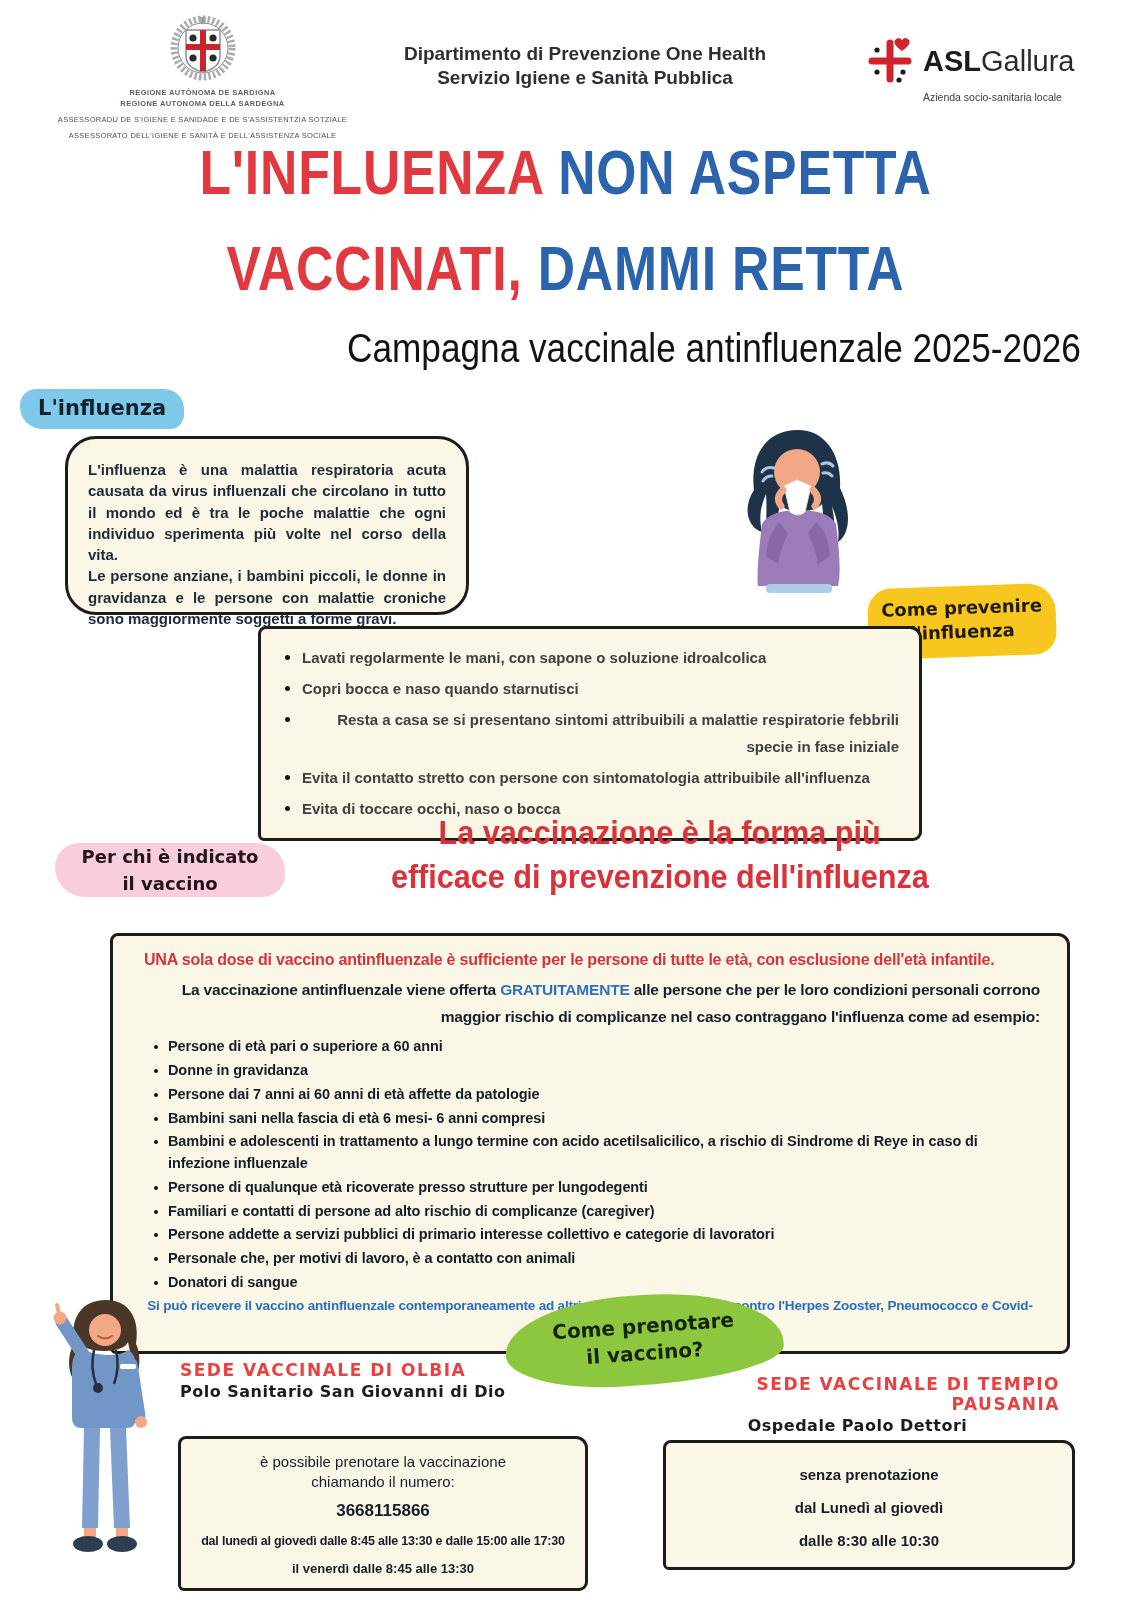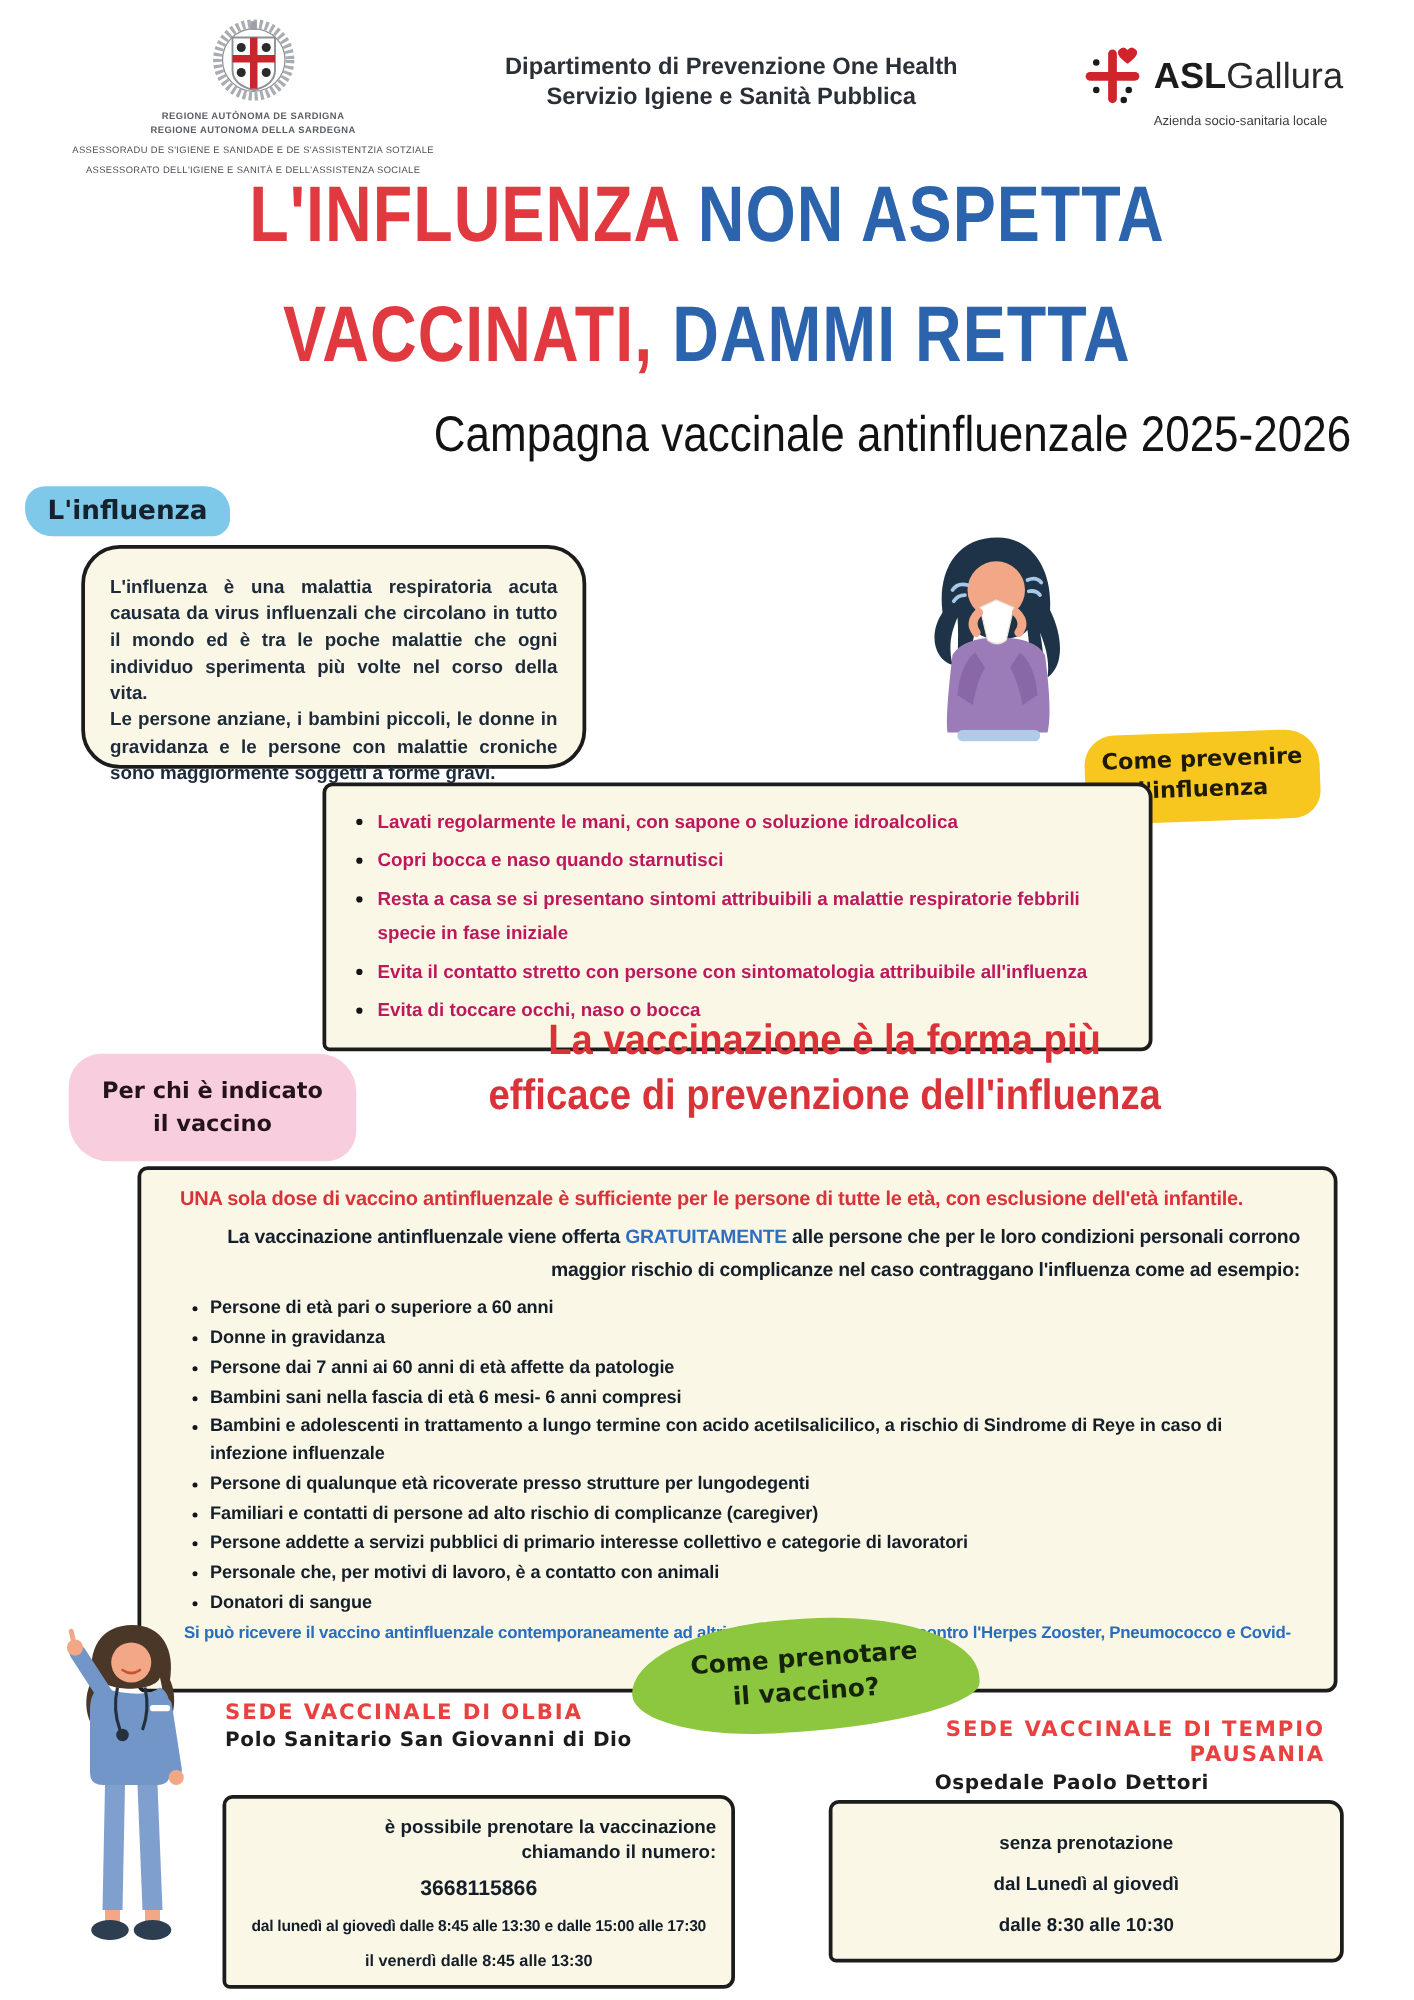--- a/index.html
+++ b/index.html
@@ -30,39 +30,39 @@
   .subtitle .cond{transform:scaleX(.88);}
 
   
   .hand{font-family:"DejaVu Sans",sans-serif;font-weight:700;}
   .bubble-blue{position:absolute;left:20px;top:389px;background:#7ec8ea;color:#15222e;
                padding:7px 18px 9px;border-radius:16px 20px 14px 22px;font-size:21px;}
   .bubble-yellow{position:absolute;left:868px;top:586px;width:172px;background:#f7c71f;color:#1e1a06;
                padding:10px 8px 12px;border-radius:24px 28px 22px 30px;font-size:18px;
                text-align:center;line-height:1.35;transform:rotate(-2deg);}
   .bubble-pink{position:absolute;left:55px;top:843px;width:210px;background:#f8cede;color:#241419;
-               padding:16px 10px;border-radius:26px 30px 24px 32px;font-size:18px;
+               padding:0 10px;border-radius:26px 30px 24px 32px;font-size:18px;
                text-align:center;line-height:1.5;}
   .blob-green{position:absolute;left:505px;top:1295px;width:278px;height:90px;background:#8dc63f;
                border-radius:48% 52% 55% 45% / 60% 65% 35% 45%;transform:rotate(-4deg);
                display:flex;flex-direction:column;justify-content:center;text-align:center;
                color:#15230a;font-size:20px;line-height:1.35;}
 
   
   .box{background:#fbf7e6;border:3px solid #1c1c1c;border-radius:8px 12px 9px 6px;}
   .box-influenza{position:absolute;left:65px;top:436px;width:404px;height:179px;
                  padding:20px 20px 0;box-sizing:border-box;border-radius:31px;}
   .box-influenza p{margin:0;font-size:15px;font-weight:700;color:#1d2a3a;
                    line-height:1.42;text-align:justify;}
   .box-prevent{position:absolute;left:258px;top:626px;width:664px;padding:15px 20px 12px;
                box-sizing:border-box;}
   .li{display:flex;align-items:flex-start;margin:0 0 4px;}
   .dot{flex:0 0 auto;width:5px;height:5px;border-radius:50%;background:#141414;
        margin:11px 12px 0 4px;}
-  .box-prevent .li span.txt{font-size:15px;font-weight:700;color:#be185d;line-height:1.8;}
+  .box-prevent .li span.txt{font-size:15px;font-weight:700;color:#404040;line-height:1.8;text-align:right;}
 
   .box-big{position:absolute;left:110px;top:933px;width:960px;min-height:350px;
            padding:15px 27px 10px;box-sizing:border-box;}
   .highlight{color:#d93238;font-weight:700;font-size:16px;letter-spacing:-.2px;margin:0 0 7px 4px;}
   .intro{font-size:15.5px;font-weight:700;color:#16202c;letter-spacing:-.2px;
          line-height:1.75;margin:0 0 6px;text-align:right;}
   .intro .free{color:#2e6fc0;}
   .box-big .li{margin:0 0 2px;}
   .box-big .li .dot{margin:9px 10px 0 14px;width:4px;height:4px;}
   .box-big .li span.txt{font-size:14.5px;font-weight:700;color:#141e29;line-height:1.5;
@@ -70,21 +70,21 @@
   .note{margin-top:4px;text-align:center;font-size:13.5px;font-weight:700;color:#2a6ebb;
         letter-spacing:-.2px;}
 
   
   .sede-olbia-head{position:absolute;left:180px;top:1360px;}
   .sede-title{color:#e8413f;font-size:17px;letter-spacing:1.5px;}
   .sede-sub{color:#1c1c1c;font-size:16px;letter-spacing:.5px;margin-top:2px;text-align:center;}
   .sede-tempio-head{position:absolute;left:655px;top:1374px;width:405px;text-align:right;}
   .box-olbia{position:absolute;left:178px;top:1436px;width:410px;padding:13px 12px 12px;
              box-sizing:border-box;text-align:center;color:#141e29;}
-  .box-olbia .l1{font-size:15px;font-weight:700;line-height:1.35;text-align:right;}
+  .box-olbia .l1{font-size:15px;font-weight:400;line-height:1.35;}
   .box-olbia .phone{font-size:17px;font-weight:800;margin-top:8px;}
   .box-olbia .l3{font-size:12.5px;font-weight:700;margin-top:13px;letter-spacing:-.2px;}
   .box-olbia .l4{font-size:13px;font-weight:700;margin-top:13px;}
   .box-tempio{position:absolute;left:663px;top:1440px;width:412px;height:130px;
               box-sizing:border-box;text-align:center;color:#141e29;padding-top:23px;}
   .box-tempio div{font-size:15px;font-weight:700;margin-bottom:16px;}
 
   svg{display:block;}
   .crest{margin:0 auto;}
 </style>

